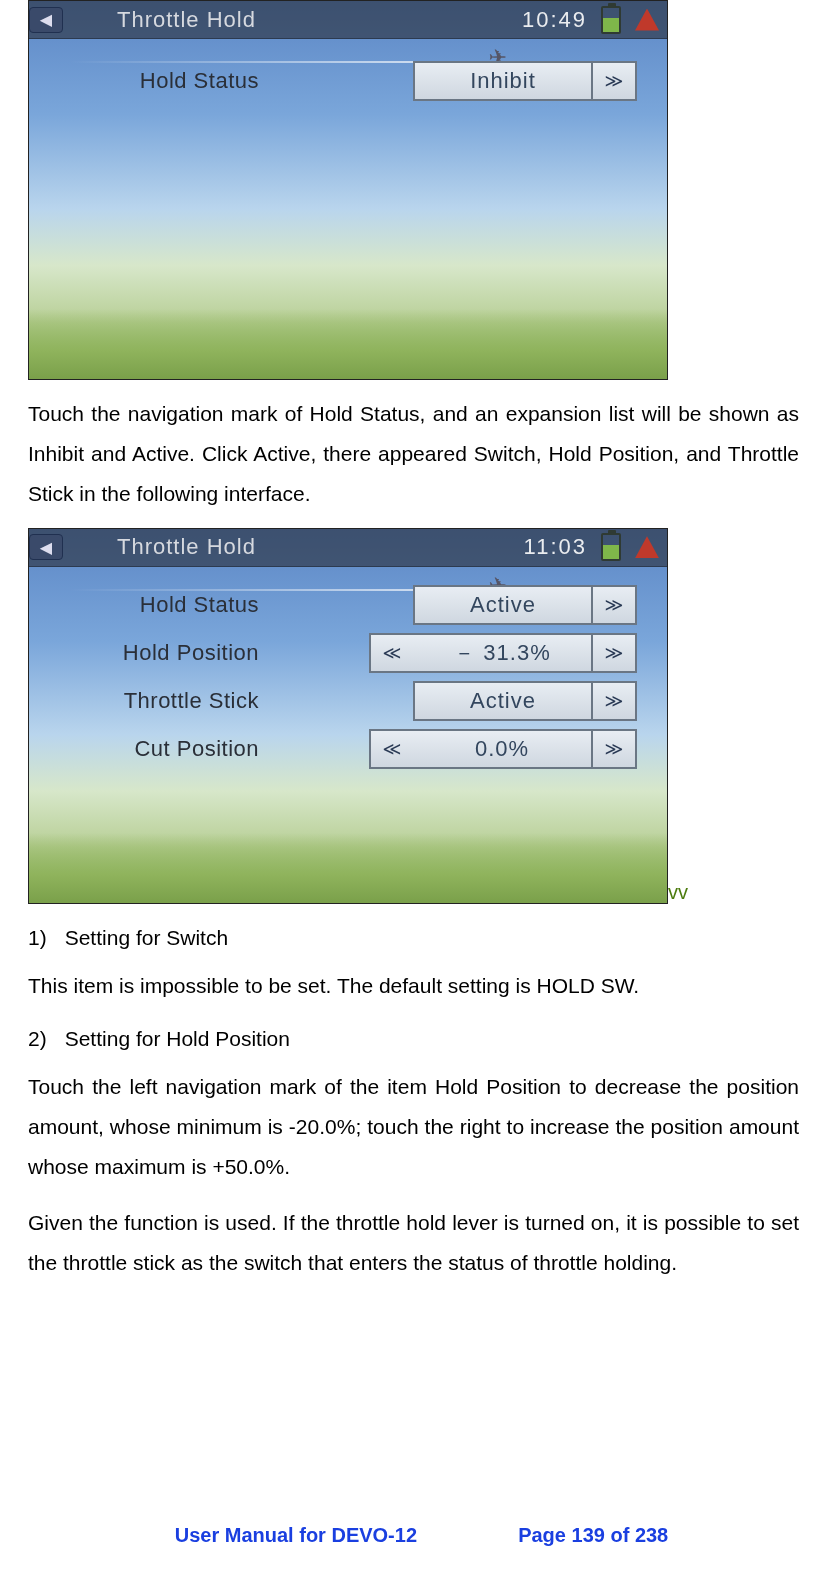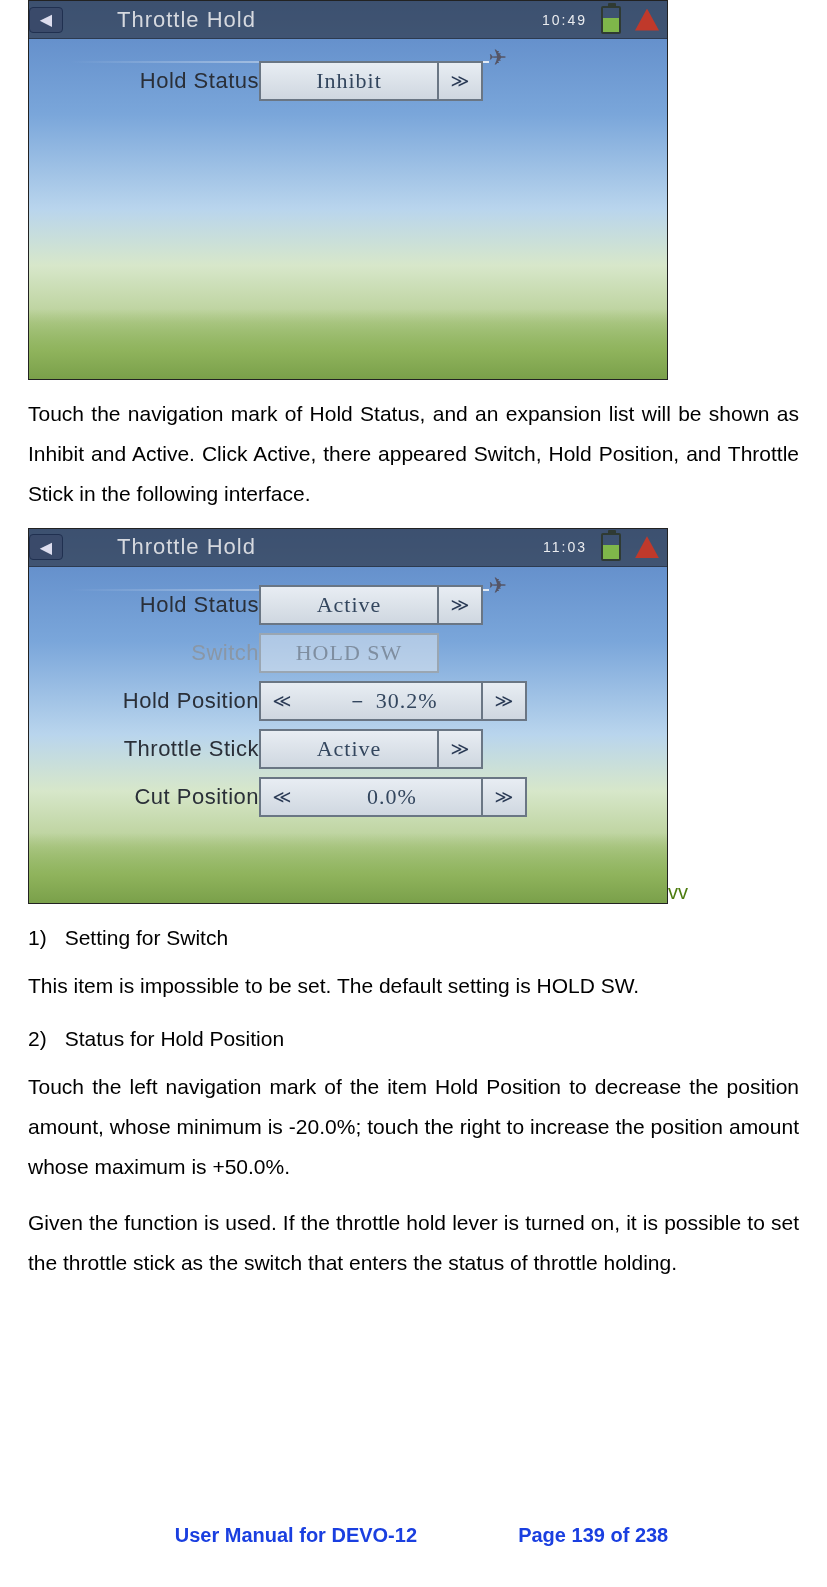--- a/index.html
+++ b/index.html
@@ -43,21 +43,21 @@
   .back-chip {
     width: 34px; height: 26px;
     background: #3a4a6a;
     border: 1px solid #203050;
     border-radius: 4px;
     display: flex; align-items: center; justify-content: center;
     color: #dde; font-size: 16px;
   }
   .titlebar .title { flex: 0 0 auto; color:#d6d9df; padding-left:6px; letter-spacing:1px;margin-left:40px;}
   .titlebar .spacer { flex: 1; }
-  .clock { font-size: 14px; color:#eaecef; letter-spacing:2px;text-align:right;}
+  .clock { font-size: 22px; color:#eaecef; letter-spacing:2px;text-align:right;}
   .batt {
     width: 20px; height: 28px;
     border: 2px solid #2f3a33; border-radius: 2px;
     position: relative; margin-left: 6px;
     background: linear-gradient(to top,#7fb74a 0%,#7fb74a 60%, transparent 60%);
   }
   .batt::before {
     content:""; position:absolute; top:-5px; left:5px; width:8px; height:4px; background:#2f3a33; border-radius:1px;
   }
   .alert-ic {
@@ -82,20 +82,22 @@
     top: 58px;
     left: 30px;
     right: 30px;
   }
   .settings-area.dense { top: 56px; }
   .row {
     display: flex;
     align-items: center;
     margin-bottom: 14px;
     height: 44px;
+    gap: 12px;
+    justify-content: space-between;
   }
   .dense .row { margin-bottom: 8px; height:40px;}
   .row-label {
     width: 200px;
     text-align: right;
     color: #2a2f38;
     font-size: 22px;
     letter-spacing: 0.5px;
   }
   .row-label.disabled { color: #8a97a6; }
@@ -106,21 +108,20 @@
     align-items: stretch;
   }
   .val-box {
     width: 180px;
     border: 2px solid #6a7684;
     background: linear-gradient(#e8edf3,#cfd7e0);
     color: #33465e;
     display:flex; align-items:center; justify-content:center;
     font-size: 22px;
     letter-spacing:1px;
-    font-family:Liberation Serif, serif;
   }
   .val-box.readonly { border-color:#9aa6b2; color:#7f8ea0; background: rgba(230,236,242,0.5);}
   .chev {
     width: 44px;
     border: 2px solid #6a7684;
     border-left: none;
     background: linear-gradient(#e8edf3,#cfd7e0);
     display:flex; align-items:center; justify-content:center;
     font-size: 18px; color:#2a3a55;
   }
@@ -208,30 +209,24 @@
 
       <div class="settings-area dense">
         <div class="row">
           <div class="row-label">Hold Status</div>
           <div class="widget">
             <div class="val-box">Active</div>
             <div class="chev right">≫</div>
           </div>
         </div>
         <div class="row">
-          <div class="row-label disabled">Switch</div>
-          <div class="widget">
-            <div class="val-box readonly" style="border-right:2px solid #9aa6b2;">HOLD SW</div>
-          </div>
-        </div>
-        <div class="row">
           <div class="row-label">Hold Position</div>
           <div class="widget">
             <div class="chev left">≪</div>
-            <div class="val-box">－ 30.2%</div>
+            <div class="val-box">－ 31.3%</div>
             <div class="chev right">≫</div>
           </div>
         </div>
         <div class="row">
           <div class="row-label">Throttle Stick</div>
           <div class="widget">
             <div class="val-box">Active</div>
             <div class="chev right">≫</div>
           </div>
         </div>
@@ -248,21 +243,21 @@
     </div>
     <span class="vv">vv</span>
   </div>
 
   <p class="list-head">
     <span class="num">1)</span><span>Setting for Switch</span>
   </p>
   <p class="body" style="margin-top:4px;">This item is impossible to be set. The default setting is HOLD SW.</p>
 
   <p class="list-head">
-    <span class="num">2)</span><span>Status for Hold Position</span>
+    <span class="num">2)</span><span>Setting for Hold Position</span>
   </p>
   <p class="body" style="margin-top:0;">Touch the left navigation mark of the item Hold Position to decrease the position amount, whose minimum is -20.0%; touch the right to increase the position amount whose maximum is +50.0%.</p>
 
   <p class="body" style="margin-top:16px;">Given the function is used. If the throttle hold lever is turned on, it is possible to set the throttle stick as the switch that enters the status of throttle holding.</p>
 
 </div>
 
 <div class="footer">
   <span>User Manual for DEVO-12</span>
   <span class="gap"></span>

